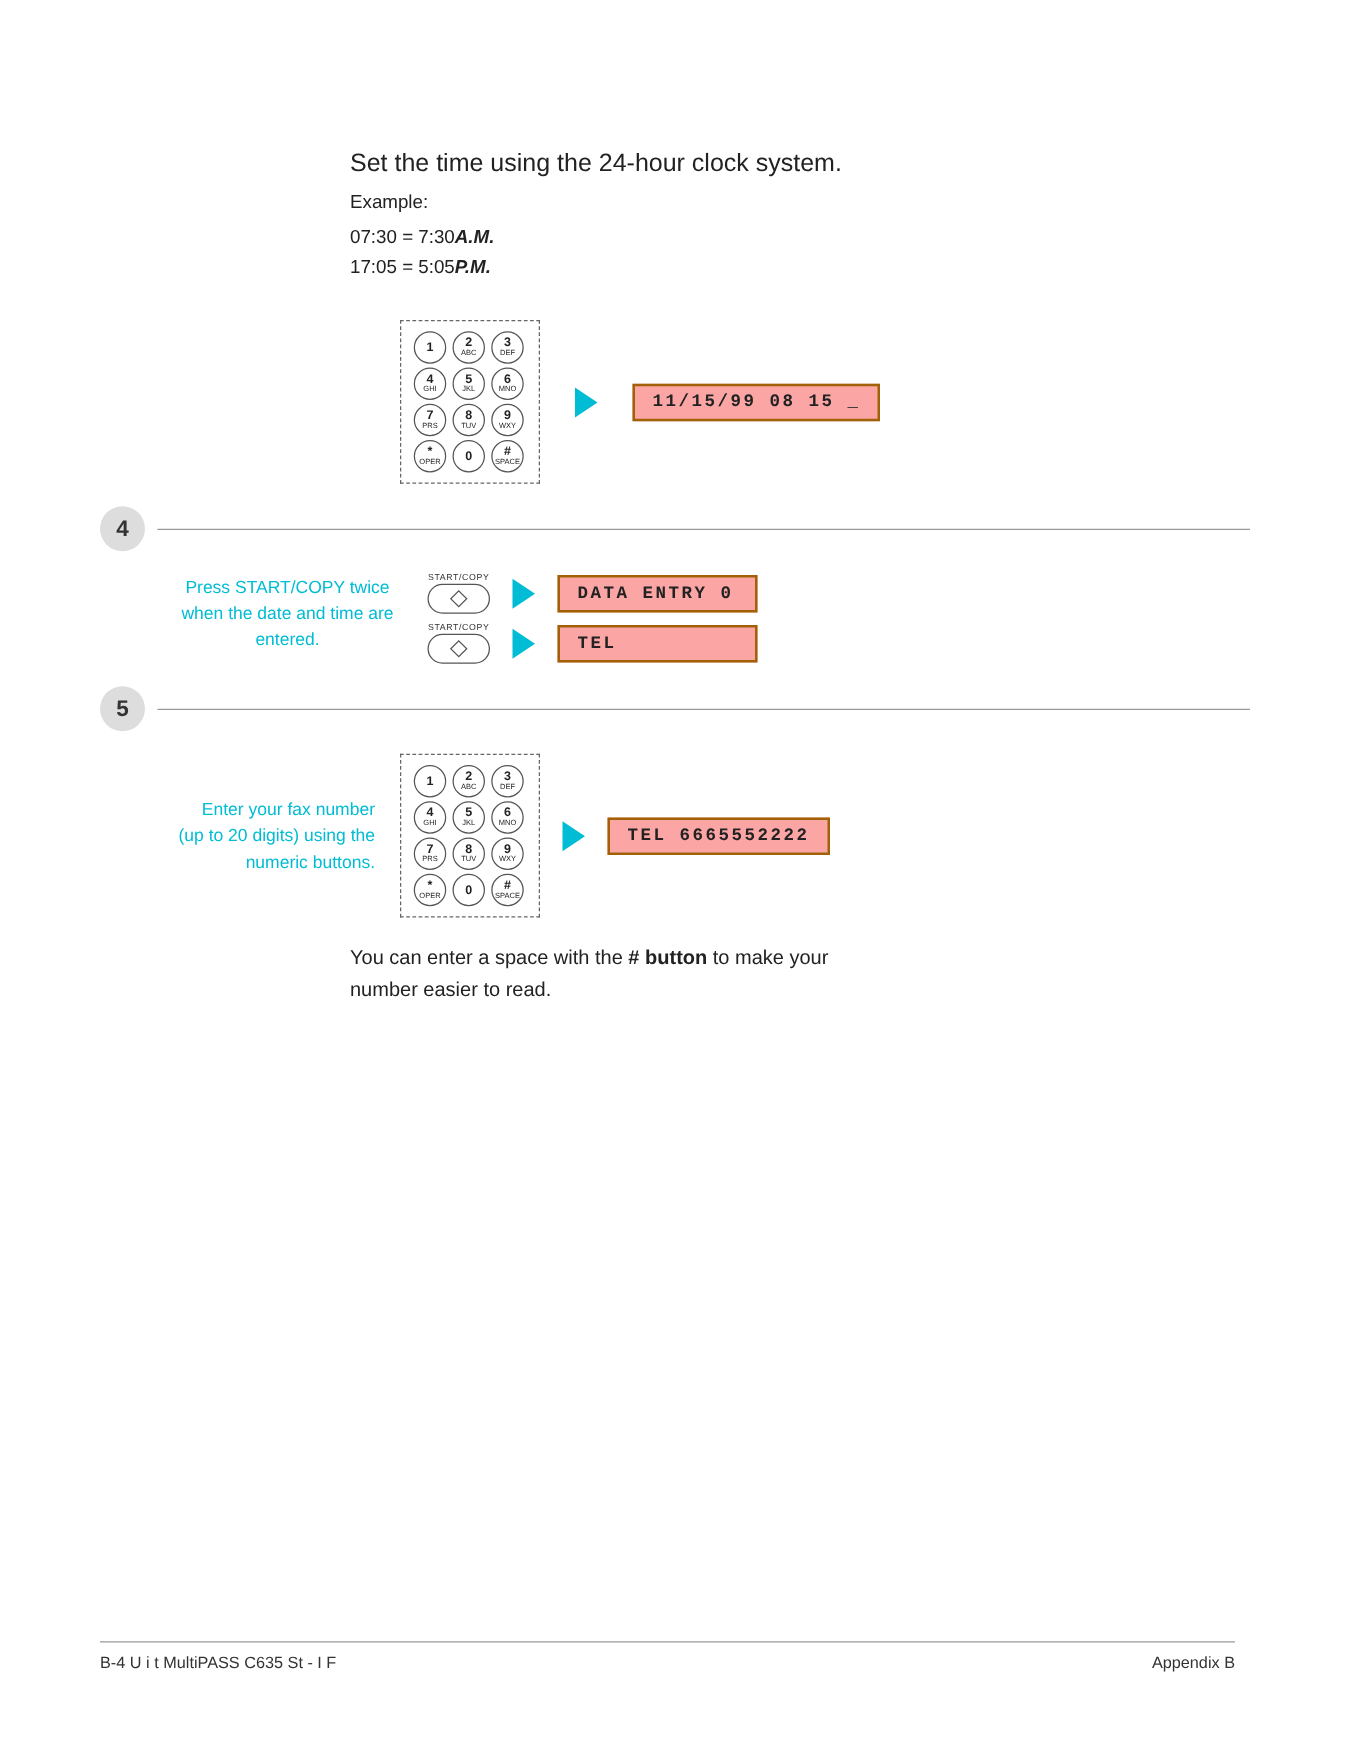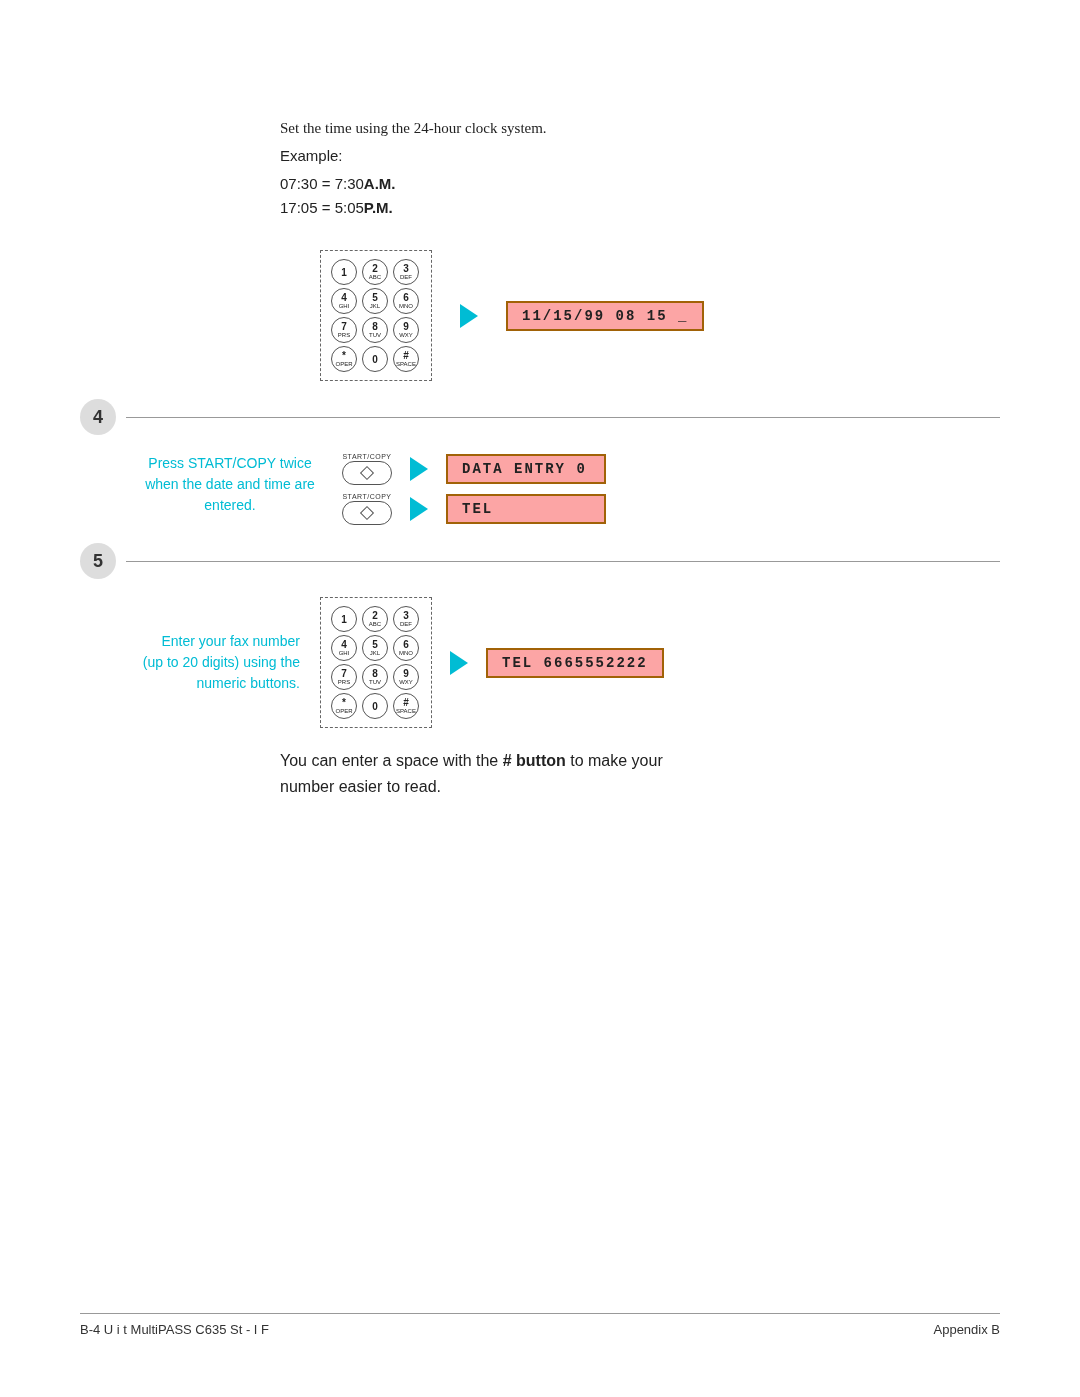--- a/index.html
+++ b/index.html
@@ -13,39 +13,39 @@
       position: relative;
     }
 
     .page-content {
       padding: 120px 80px 80px 80px;
     }
 
     .intro-text {
       margin-left: 200px;
       margin-bottom: 10px;
-      font-size: 15px;
-      font-family: Liberation Serif, serif;
+      font-size: 20px;
     }
 
     .example-label {
       margin-left: 200px;
       margin-bottom: 8px;
       font-size: 15px;
     }
 
     .time-examples {
       margin-left: 200px;
       margin-bottom: 30px;
       font-size: 15px;
       line-height: 1.6;
     }
 
     .time-examples .bold {
       font-weight: bold;
+      font-style: italic;
     }
 
     
     .keypad-display-row {
       display: flex;
       align-items: center;
       margin-left: 240px;
       margin-bottom: 0;
       gap: 20px;
     }
@@ -218,21 +218,21 @@
       font-size: 16px;
       line-height: 1.6;
       color: #222;
     }
 
     
     .footer {
       position: absolute;
       bottom: 60px;
       left: 80px;
-      right: 80px;
+      right: 92px;
     }
 
     .footer-line {
       border-top: 1px solid #999;
       margin-bottom: 8px;
     }
 
     .footer-text {
       display: flex;
       justify-content: space-between;

